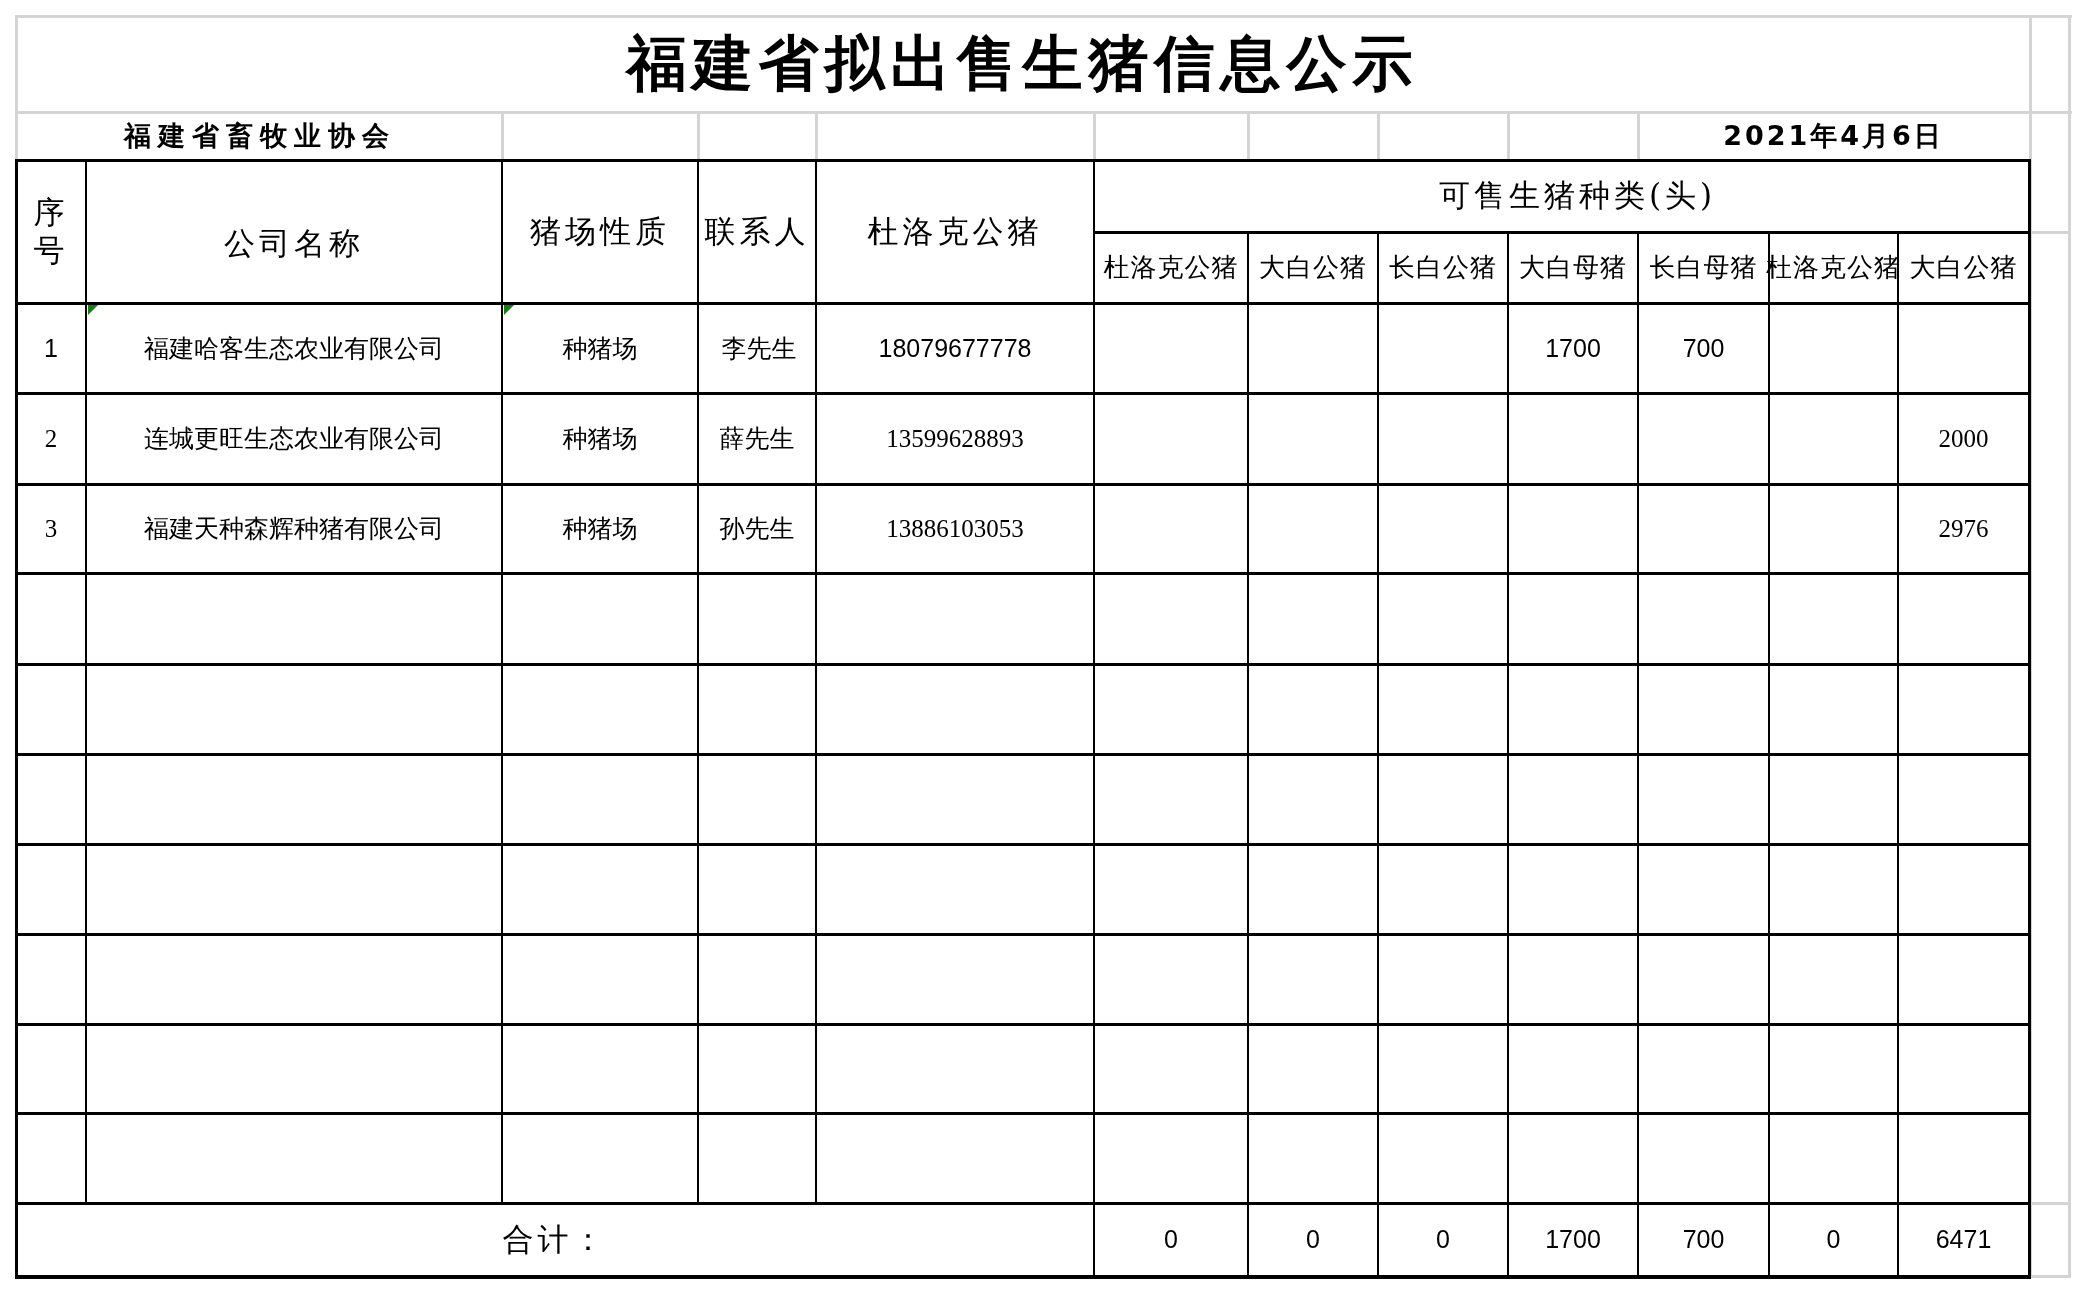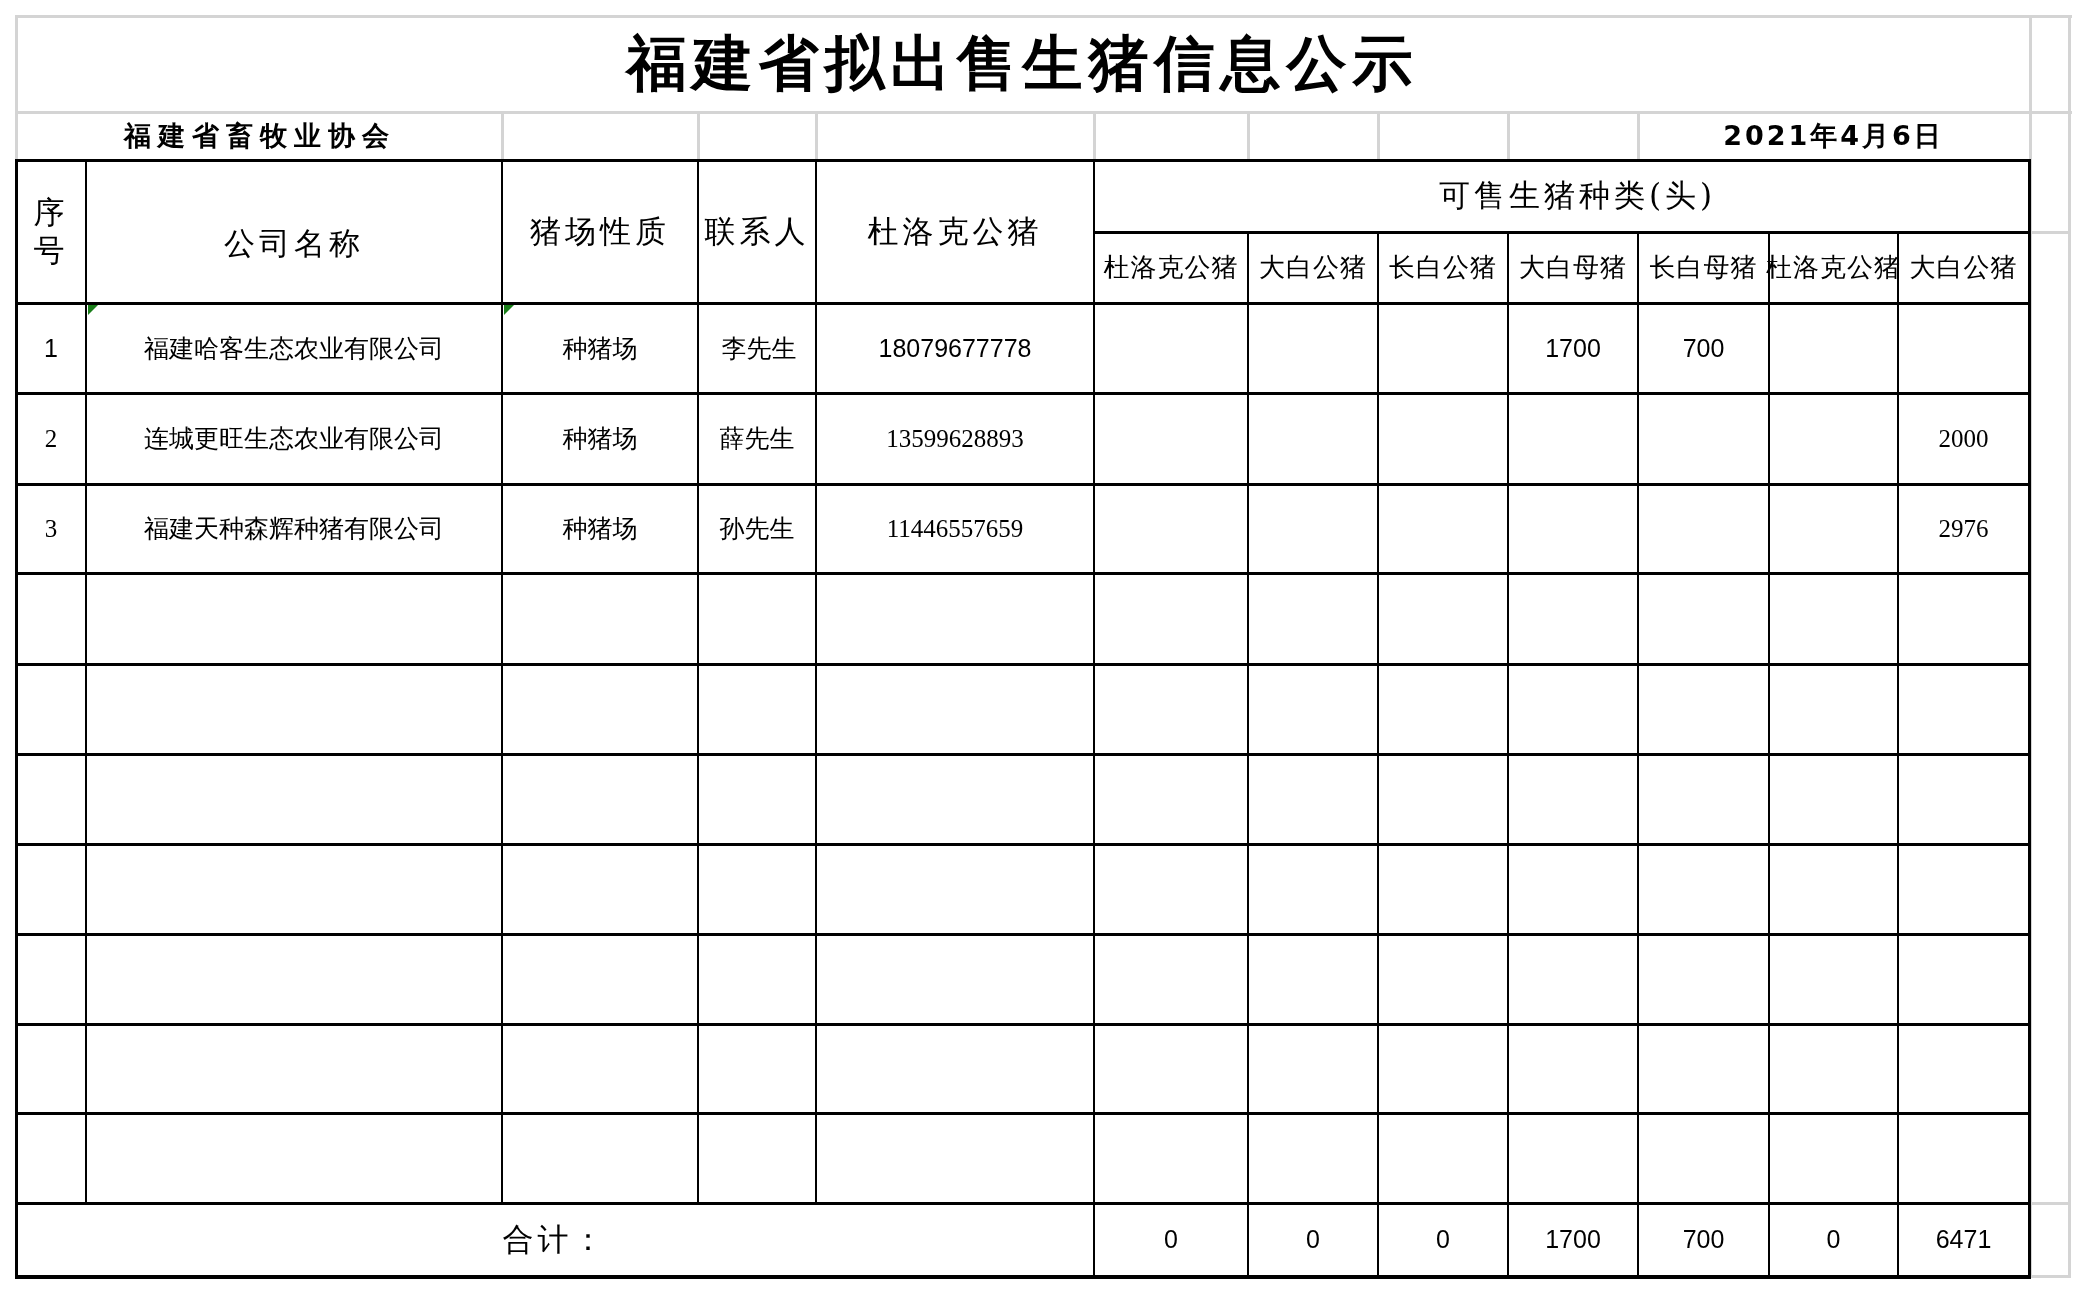--- a/index.html
+++ b/index.html
@@ -128,21 +128,21 @@
     <div class="cell td-serif" style="left:1378px; top:393px; width:130px; height:91px;"></div>
     <div class="cell td-serif" style="left:1508px; top:393px; width:130px; height:91px;"></div>
     <div class="cell td-serif" style="left:1638px; top:393px; width:131px; height:91px;"></div>
     <div class="cell td-serif" style="left:1769px; top:393px; width:129px; height:91px;"></div>
     <div class="cell td-serif" style="left:1898px; top:393px; width:131px; height:91px;">2000</div>
     <div class="abs" style="left:16px; top:484px; width:2013px; height:89px;"></div>
     <div class="cell td-serif" style="left:16px; top:484px; width:70px; height:89px;">3</div>
     <div class="cell td-serif-cjk" style="left:86px; top:484px; width:416px; height:89px;">福建天种森辉种猪有限公司</div>
     <div class="cell td-serif-cjk" style="left:502px; top:484px; width:196px; height:89px;">种猪场</div>
     <div class="cell td-serif-cjk" style="left:698px; top:484px; width:118px; height:89px;">孙先生</div>
-    <div class="cell td-serif" style="left:816px; top:484px; width:278px; height:89px;">11446557659</div>
+    <div class="cell td-serif" style="left:816px; top:484px; width:278px; height:89px;">13886103053</div>
     <div class="cell td-serif" style="left:1094px; top:484px; width:154px; height:89px;"></div>
     <div class="cell td-serif" style="left:1248px; top:484px; width:130px; height:89px;"></div>
     <div class="cell td-serif" style="left:1378px; top:484px; width:130px; height:89px;"></div>
     <div class="cell td-serif" style="left:1508px; top:484px; width:130px; height:89px;"></div>
     <div class="cell td-serif" style="left:1638px; top:484px; width:131px; height:89px;"></div>
     <div class="cell td-serif" style="left:1769px; top:484px; width:129px; height:89px;"></div>
     <div class="cell td-serif" style="left:1898px; top:484px; width:131px; height:89px;">2976</div>
     <div class="abs" style="left:16px; top:573px; width:2013px; height:91px;"></div>
     <div class="cell td-serif" style="left:16px; top:573px; width:70px; height:91px;"></div>
     <div class="cell td-serif-cjk" style="left:86px; top:573px; width:416px; height:91px;"></div>

